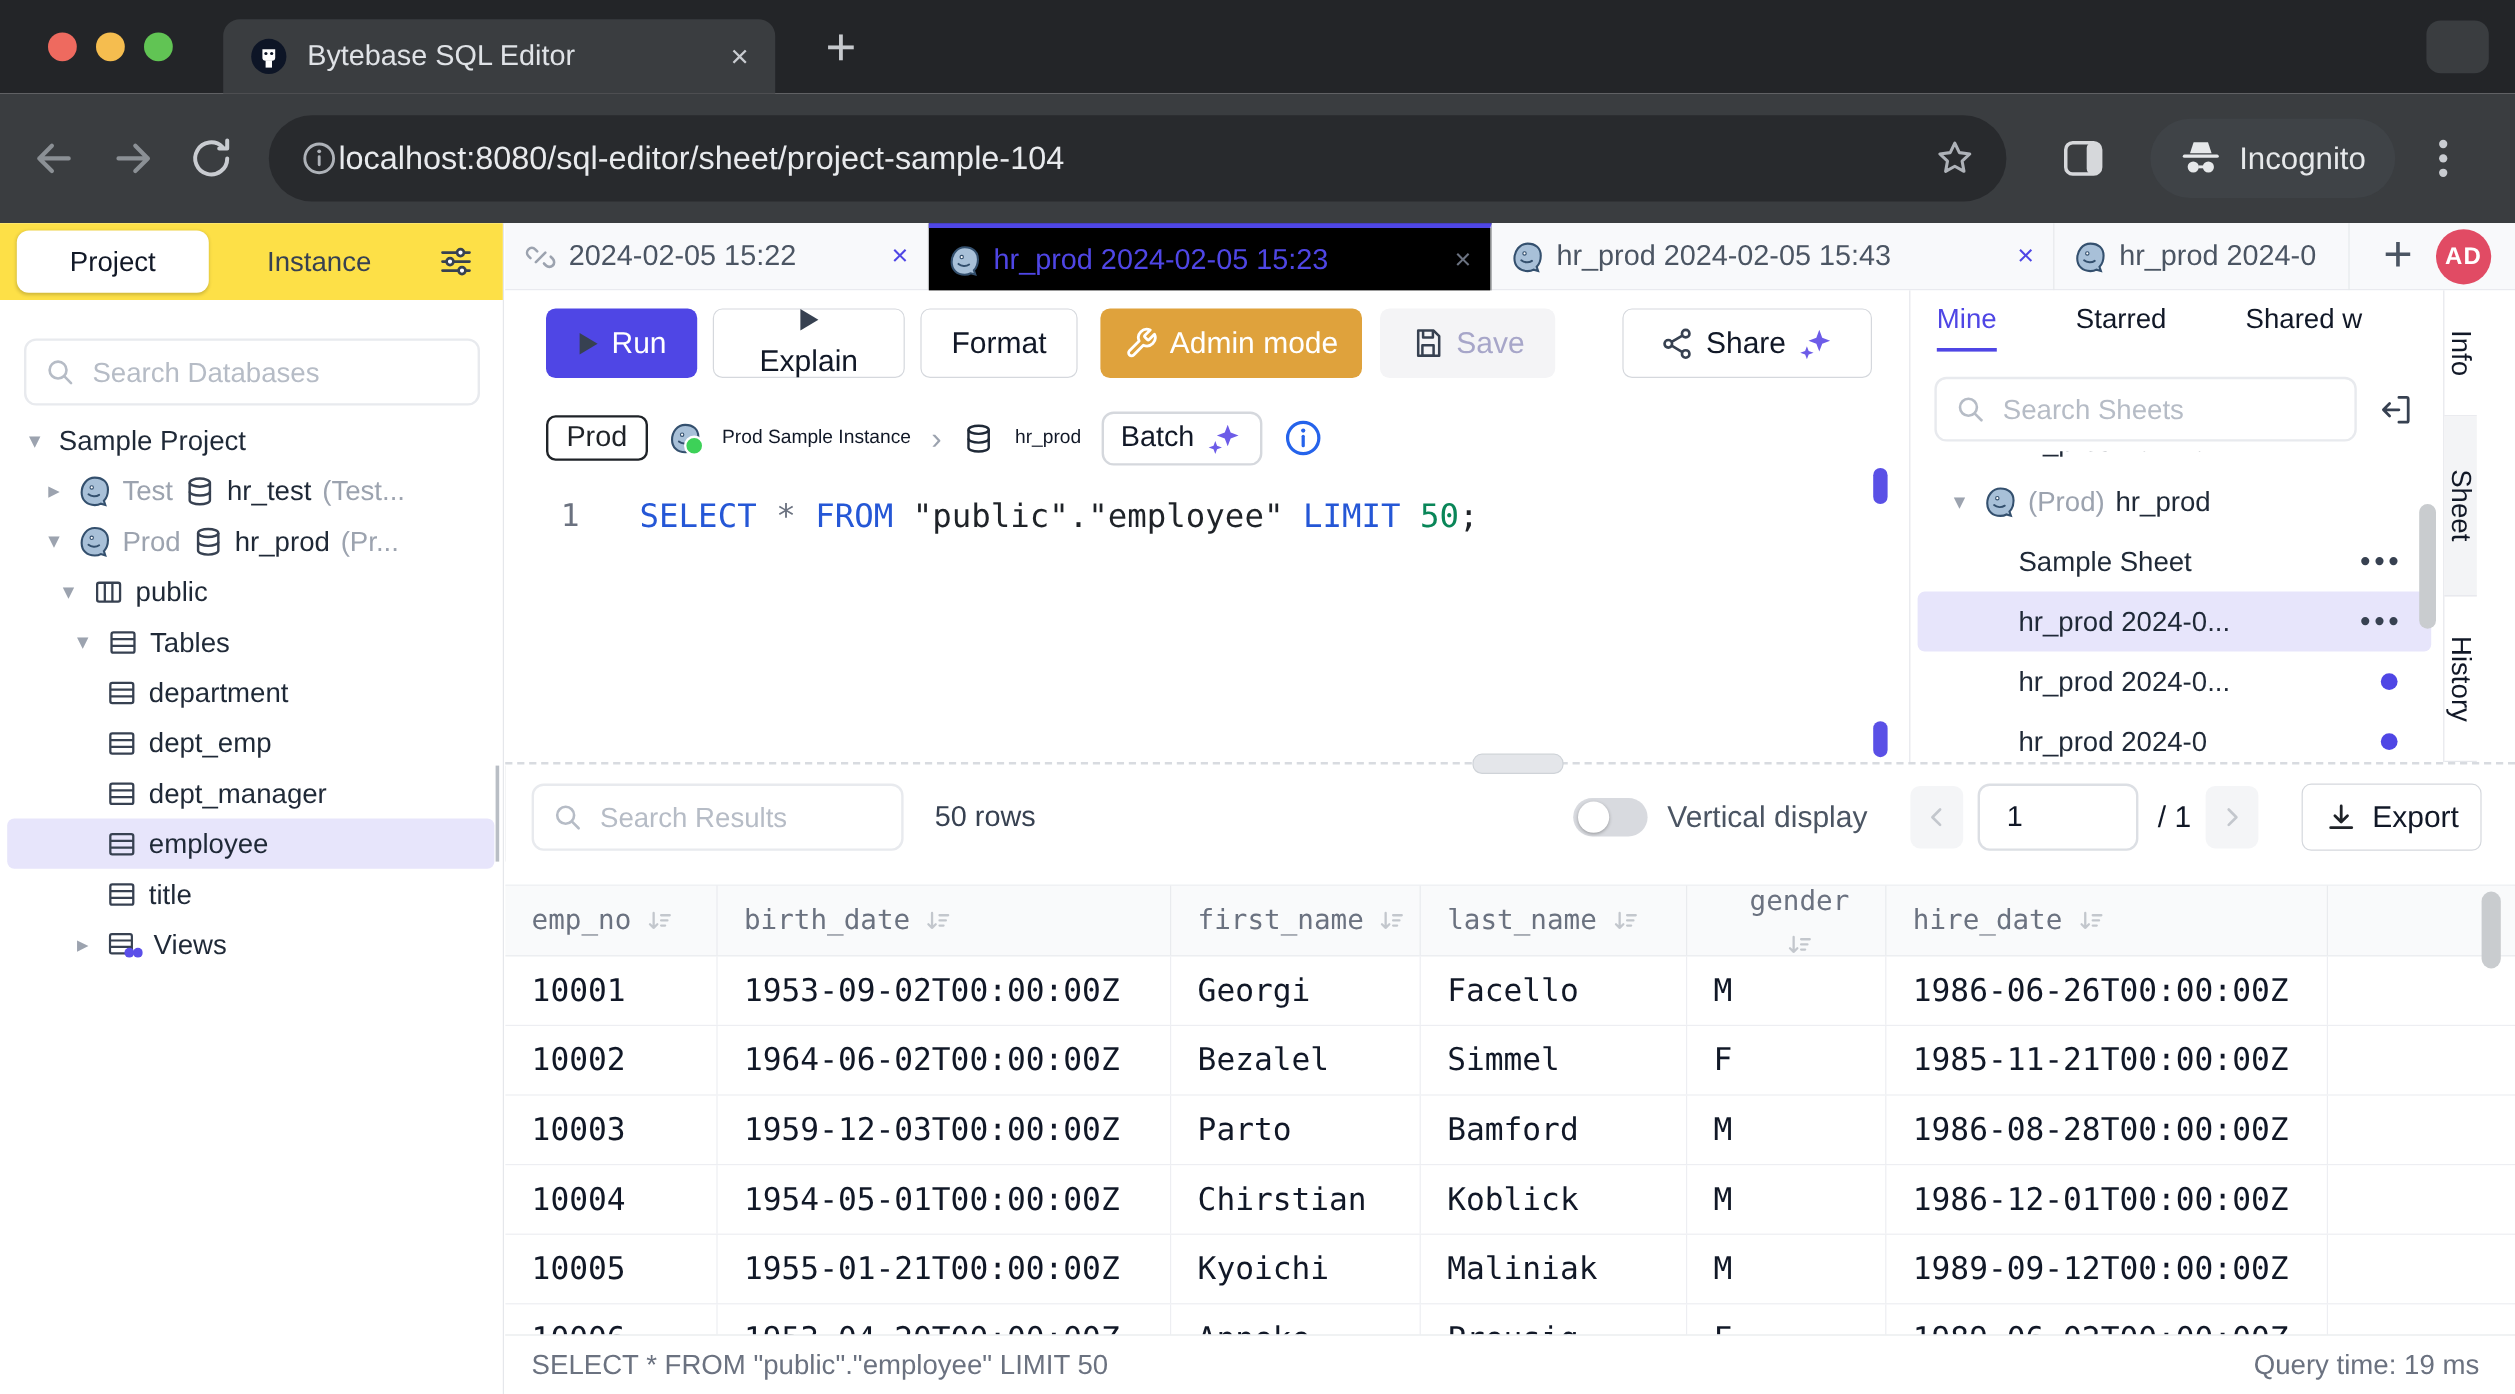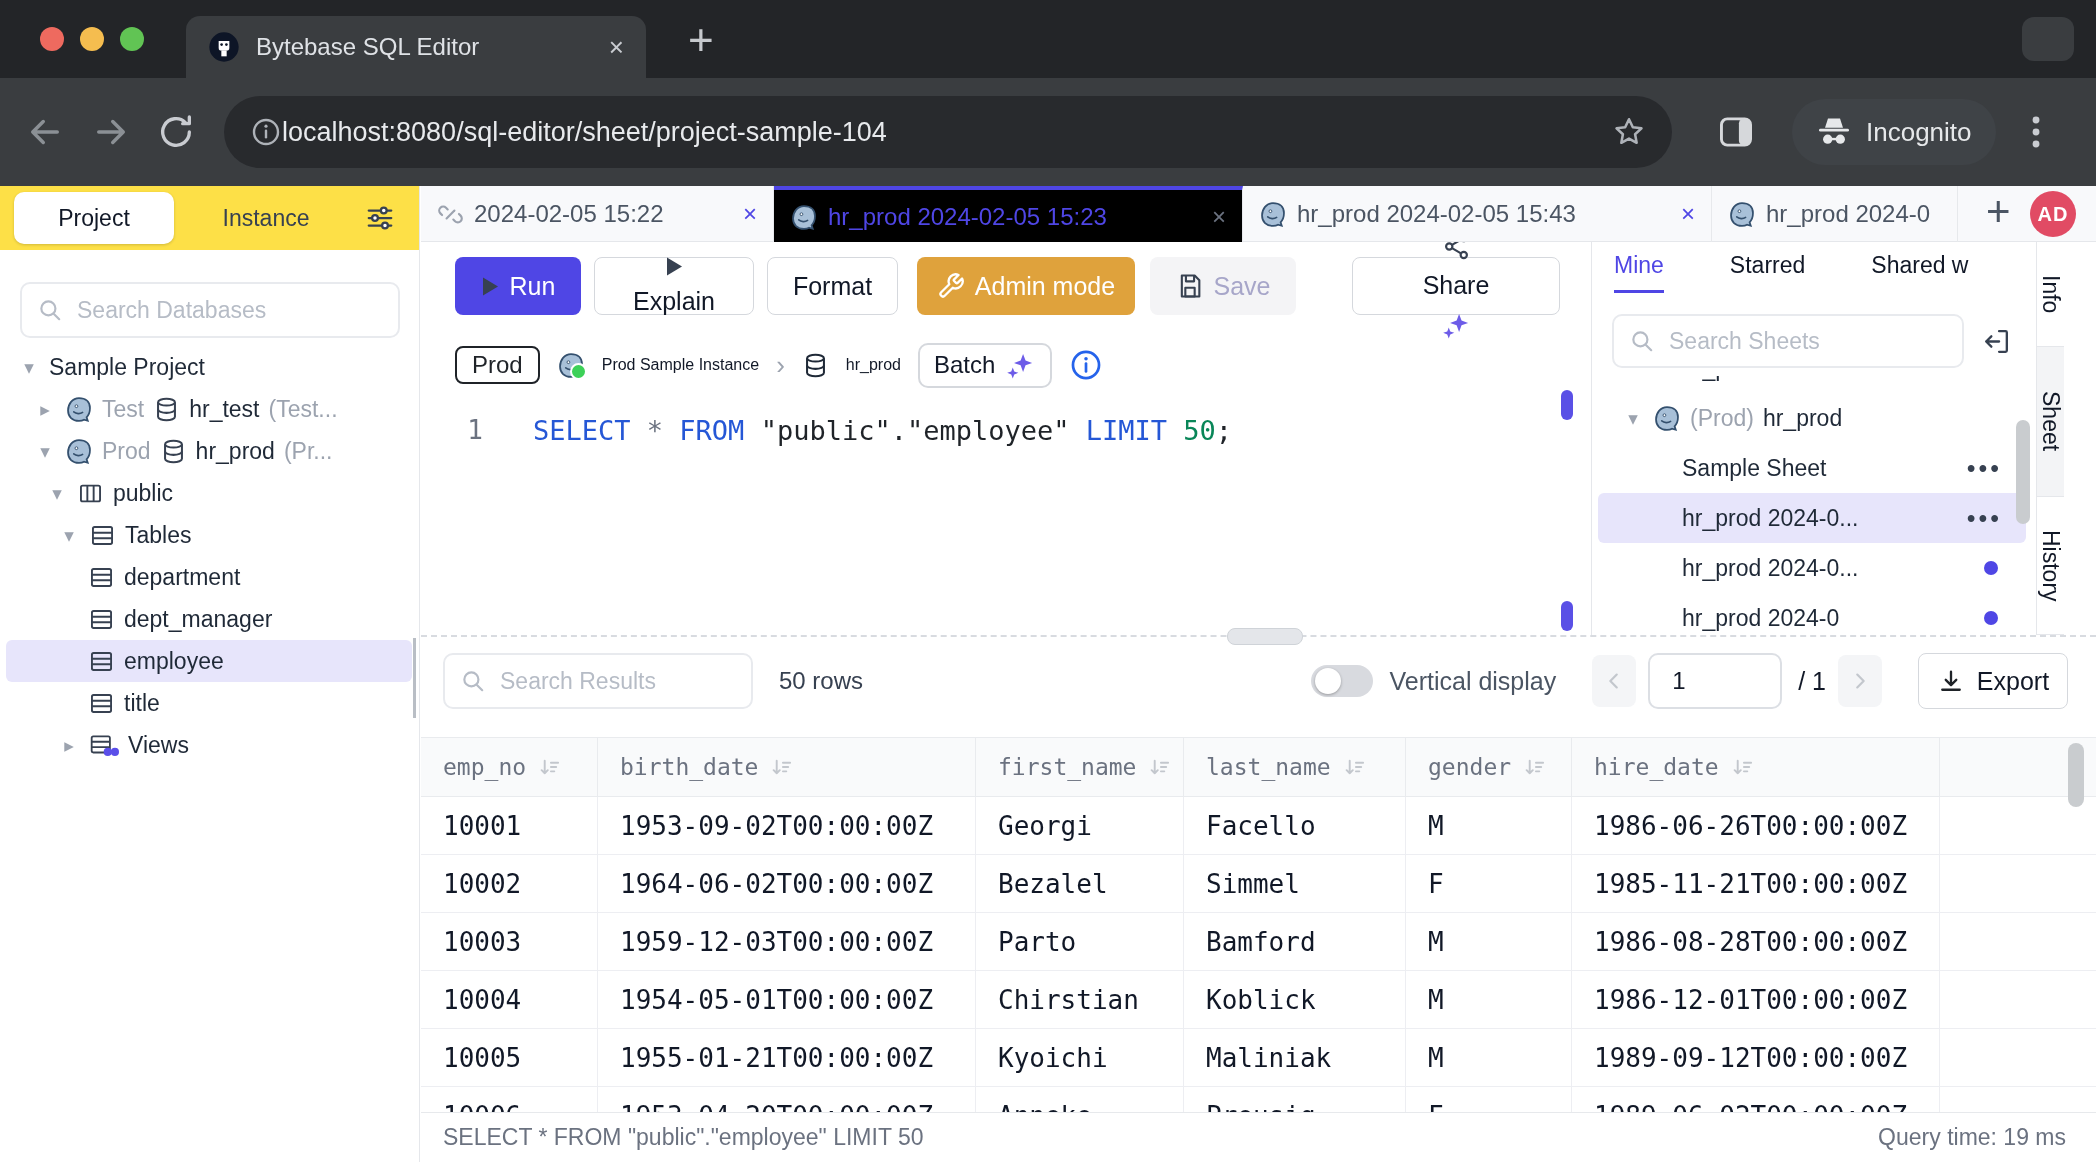--- a/index.html
+++ b/index.html
@@ -59,21 +59,21 @@
 
   
   .editor-pane{position:absolute;left:421px;top:56px;width:1170px;height:393px;background:#fff;overflow:hidden;}
   .ed-toolbar{position:absolute;left:0;top:12px;height:64px;display:flex;align-items:center;padding-left:34px;width:100%;box-sizing:border-box;}
   .btn{display:flex;align-items:center;justify-content:center;gap:10px;height:58px;border:1px solid #d5d8dd;border-radius:8px;background:#fff;font-size:25px;color:#111827;box-sizing:border-box;flex:none;}
   .btn-run{width:126px;background:#4f46e5;border:none;color:#fff;margin-right:13px;}
   .btn-explain{width:160px;margin-right:13px;flex-direction:column;}
   .btn-format{width:131px;margin-right:19px;}
   .btn-admin{width:218px;background:#dfa23c;border:none;color:#fff;margin-right:15px;}
   .btn-save{width:146px;background:#f4f4f6;border:none;color:#a7a6c9;margin-right:56px;}
-  .btn-share{width:208px;flex-direction:column;}
+  .btn-share{width:208px;}
   .breadcrumb{position:absolute;left:0;top:92px;height:62px;display:flex;align-items:center;padding-left:34px;gap:17px;}
   .env-chip{border:2.5px solid #1f2328;border-radius:8px;padding:3px 15px;font-size:24px;font-weight:500;color:#1f2328;}
   .bc-text{font-size:16px;color:#111827;}
   .bc-chev{color:#9ca3af;font-size:26px;}
   .pgwrap{position:relative;display:flex;}
   .status-dot{position:absolute;right:-2px;bottom:-1px;width:13px;height:13px;border-radius:50%;background:#3dd158;border:2.5px solid #fff;}
   .batch-btn{display:flex;align-items:center;gap:10px;border:2px solid #d5d8dd;border-radius:10px;padding:5px 14px;font-size:24px;color:#111827;}
   .code{position:absolute;left:0;top:154px;width:100%;height:239px;}
   .code-line{display:flex;align-items:center;height:44px;margin-top:12px;}
   .gutter{width:92px;text-align:right;padding-right:30px;color:#6b7280;font-family:"DejaVu Sans Mono",monospace;font-size:26px;box-sizing:border-box;flex:none;}
@@ -307,20 +307,29 @@
             <span class="t-label">Tables</span>
           </div>
           <div class="tree-row lvl4">
             <span class="ticon">
               <svg width="27" height="27" viewBox="0 0 24 24" fill="none" stroke="currentColor" stroke-width="1.7">
                 <rect x="3.5" y="4.5" width="17" height="15" rx="1.5"></rect>
                 <path d="M3.5 9.5h17M3.5 14.5h17"></path>
               </svg>
             </span>
             <span class="t-label">department</span>
+          </div>
+          <div class="tree-row lvl4">
+            <span class="ticon">
+              <svg width="27" height="27" viewBox="0 0 24 24" fill="none" stroke="currentColor" stroke-width="1.7">
+                <rect x="3.5" y="4.5" width="17" height="15" rx="1.5"></rect>
+                <path d="M3.5 9.5h17M3.5 14.5h17"></path>
+              </svg>
+            </span>
+            <span class="t-label">dept_emp</span>
           </div>
           <div class="tree-row lvl4">
             <span class="ticon">
               <svg width="27" height="27" viewBox="0 0 24 24" fill="none" stroke="currentColor" stroke-width="1.7">
                 <rect x="3.5" y="4.5" width="17" height="15" rx="1.5"></rect>
                 <path d="M3.5 9.5h17M3.5 14.5h17"></path>
               </svg>
             </span>
             <span class="t-label">dept_manager</span>
           </div>
@@ -655,21 +664,21 @@
             </div>
             <div class="rt-th" style="width: 222px;">
               <span>last_name</span>
               <span class="ticon">
                 <svg width="23" height="23" viewBox="0 0 24 24" fill="none" stroke="#c3c7cd" stroke-width="2" stroke-linecap="round">
                   <path d="M7 5v13M7 18l-3.2-3.2M7 18l3.2-3.2"></path>
                   <path d="M13.5 7H21M13.5 11.5h5.5M13.5 16h3.5"></path>
                 </svg>
               </span>
             </div>
-            <div class="rt-th" style="width: 166px;">
+            <div class="rt-th" style="width: 166px; flex-direction: column;">
               <span>gender</span>
               <span class="ticon">
                 <svg width="23" height="23" viewBox="0 0 24 24" fill="none" stroke="#c3c7cd" stroke-width="2" stroke-linecap="round">
                   <path d="M7 5v13M7 18l-3.2-3.2M7 18l3.2-3.2"></path>
                   <path d="M13.5 7H21M13.5 11.5h5.5M13.5 16h3.5"></path>
                 </svg>
               </span>
             </div>
             <div class="rt-th" style="width: 368px;">
               <span>hire_date</span>

